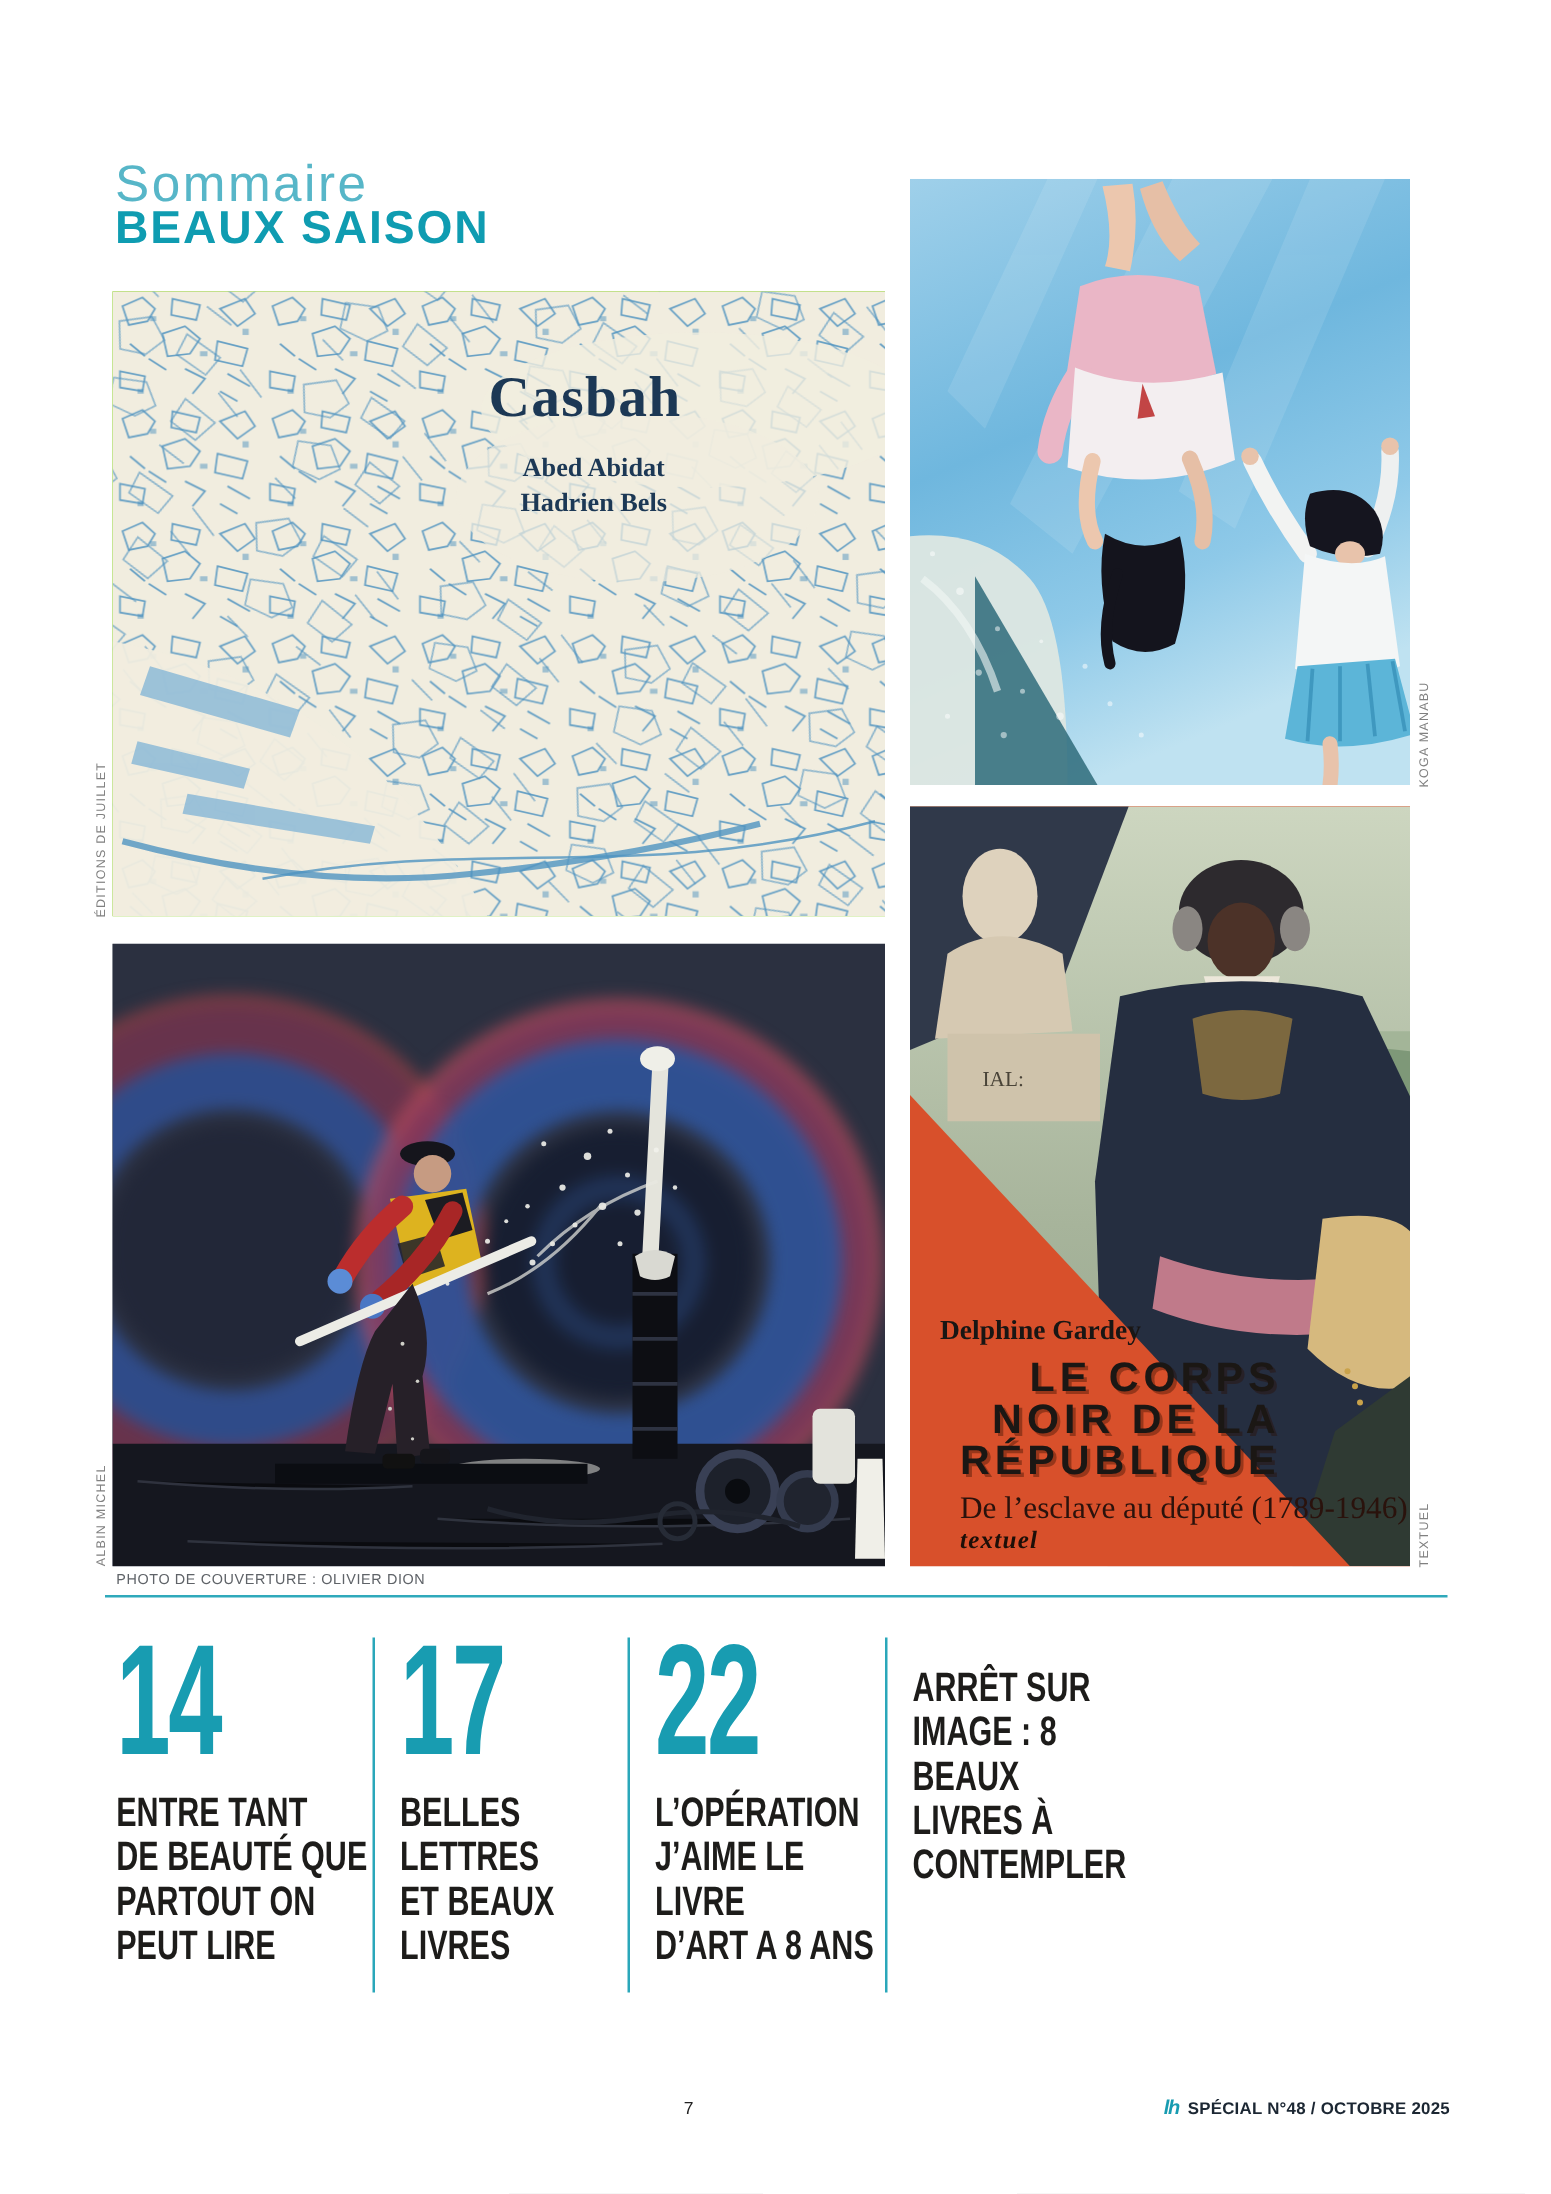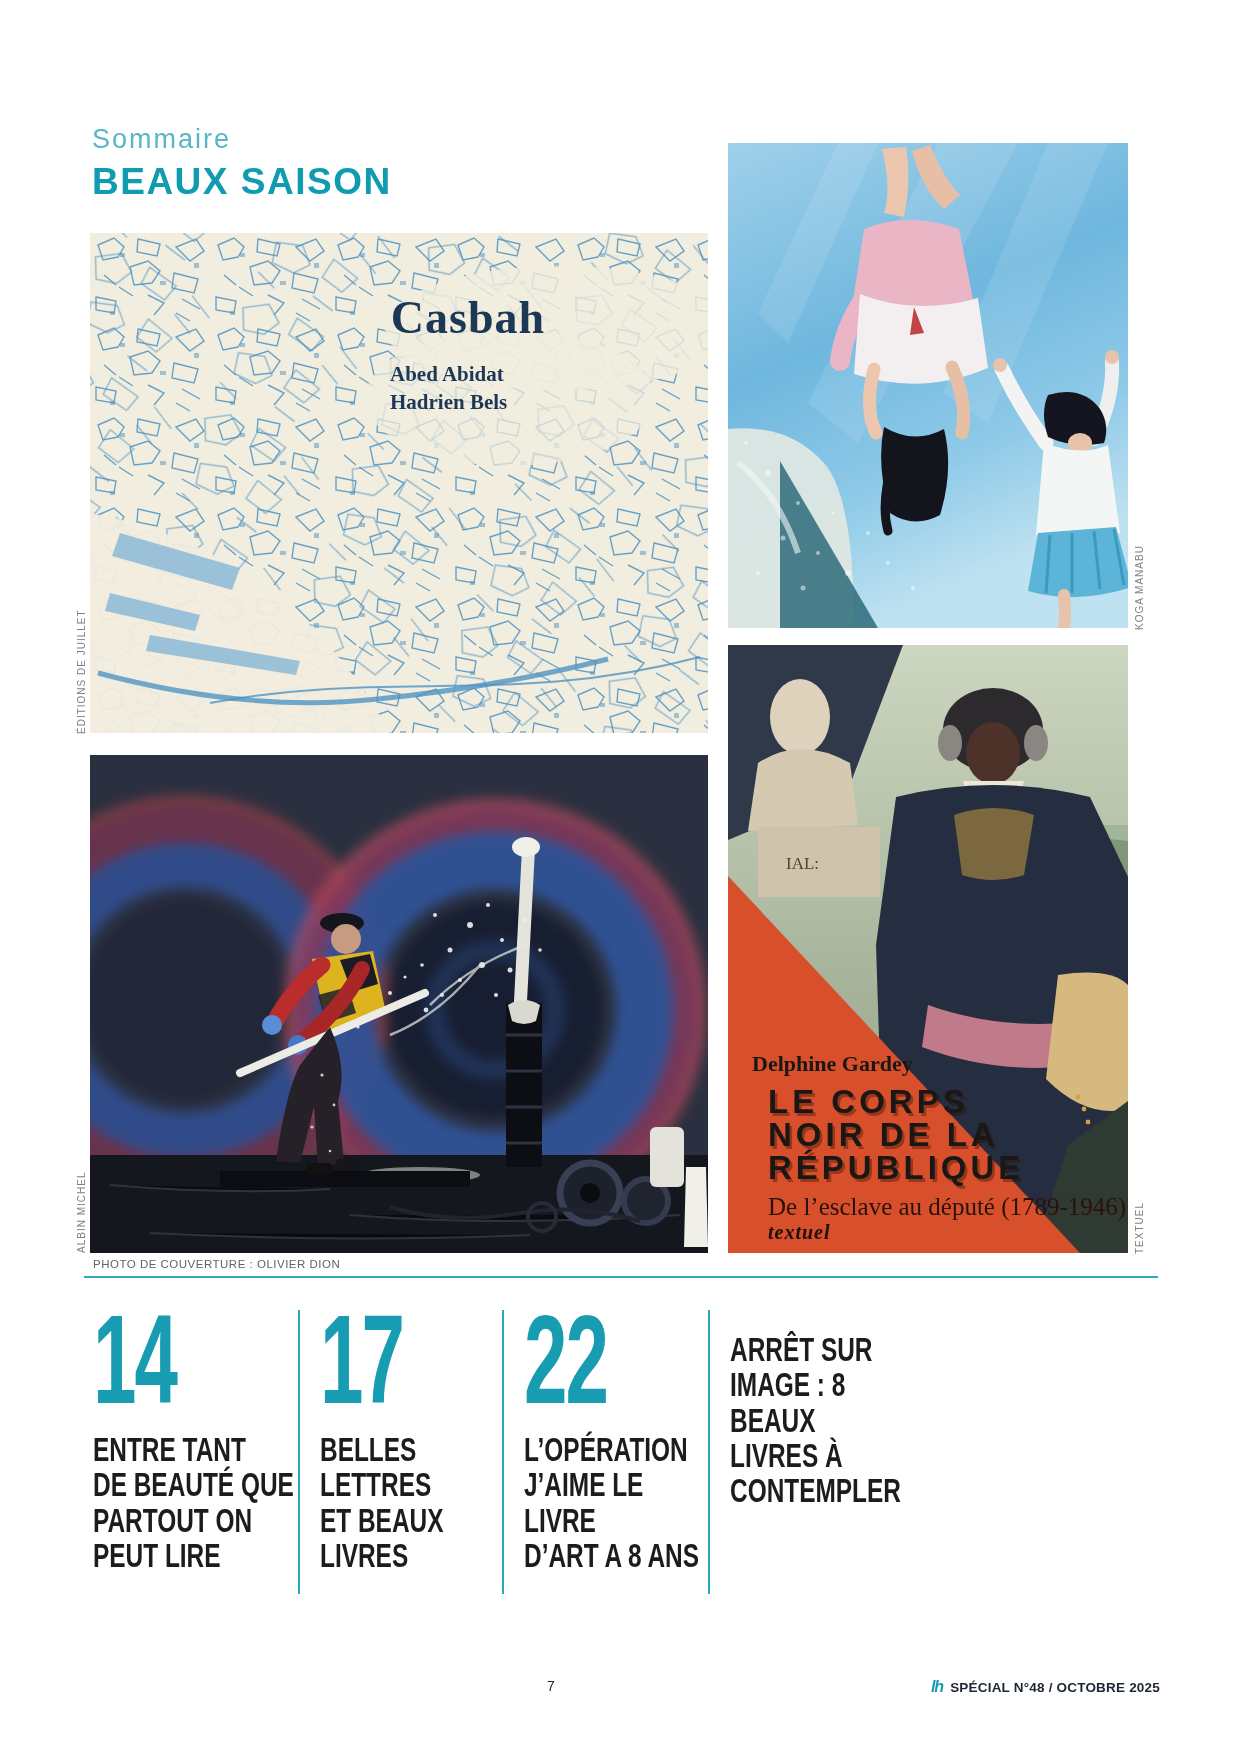--- a/index.html
+++ b/index.html
@@ -1,33 +1,33 @@
 <!DOCTYPE html>
 <html><head>
 <meta charset="utf-8">
 <style>
   html,body{margin:0;padding:0;background:#e9e9e9;}
   .page{position:relative;width:1241px;height:1755px;background:#ffffff;margin:0 auto;
         font-family:"Liberation Sans",sans-serif;overflow:hidden;}
   
-  .kicker{position:absolute;left:92px;top:124px;font-size:27px;font-weight:400;
+  .kicker{position:absolute;left:92px;top:124px;font-size:41px;font-weight:400;
           color:#57b6c8;letter-spacing:2px;}
   .title{position:absolute;left:92px;top:161px;font-size:37px;font-weight:800;
          color:#0f9cb1;letter-spacing:1.5px;}
   
   .frame{position:absolute;overflow:hidden;}
   .frame svg{display:block;position:absolute;inset:0;}
   .casbah{left:90px;top:233px;width:618px;height:500px;background:#84cc16;}
   .underwater{left:728px;top:143px;width:400px;height:485px;}
   .performance{left:90px;top:755px;width:618px;height:498px;background:#2b3040;}
   .corps{left:728px;top:645px;width:400px;height:608px;background:#d8502b;}
   
   .casbah-title{position:absolute;left:248px;top:58px;width:260px;text-align:center;
     font-family:"Liberation Serif",serif;font-weight:700;font-size:46px;color:#1c3855;letter-spacing:1px;}
-  .casbah-authors{position:absolute;left:300px;top:128px;width:170px;text-align:left;
+  .casbah-authors{position:absolute;left:300px;top:128px;width:170px;text-align:center;
     font-family:"Liberation Serif",serif;font-weight:700;font-size:21px;line-height:1.32;color:#1c3855;}
   
   .corps-orange{position:absolute;inset:0;background:#d8502b;
     clip-path:polygon(0 38%,88% 100%,0 100%);}
   .corps-author{position:absolute;left:24px;top:406px;font-family:"Liberation Serif",serif;
     font-weight:700;font-size:22px;color:#191614;}
   .corps-title{position:absolute;left:40px;top:440px;font-weight:800;font-size:33px;line-height:1.0;
     letter-spacing:4px;color:#1b1714;text-shadow:2.5px 2.5px 0 rgba(45,12,0,.38);white-space:pre-line;}
   .corps-sub{position:absolute;left:40px;top:548px;font-family:"Liberation Serif",serif;
     font-size:25px;color:#2a120c;}
@@ -309,21 +309,21 @@
       <g fill="#c9a24a">
           <circle cx="350" cy="452" r="2.4"></circle>
           <circle cx="356" cy="464" r="2.4"></circle>
           <circle cx="360" cy="477" r="2.4"></circle>
           <circle cx="362" cy="490" r="2.4"></circle>
         </g>
       <path d="M340 500 L400 456 L400 608 L306 608 z" fill="#2f3a33"></path>
     </svg>
     <div class="corps-orange"></div>
     <div class="corps-author">Delphine Gardey</div>
-    <div class="corps-title" style="white-space: pre-line;">LE CORPS
+    <div class="corps-title" style="white-space: pre-line; text-align: right;">LE CORPS
 NOIR DE LA
 RÉPUBLIQUE</div>
     <div class="corps-sub">De l’esclave au député (1789-1946)</div>
     <div class="corps-pub">textuel</div>
   </div>
   <div class="vcredit cr-textuel">TEXTUEL</div>
 
   <div class="cover-caption">PHOTO DE COUVERTURE : OLIVIER DION</div>
   <div class="rule"></div>
 

